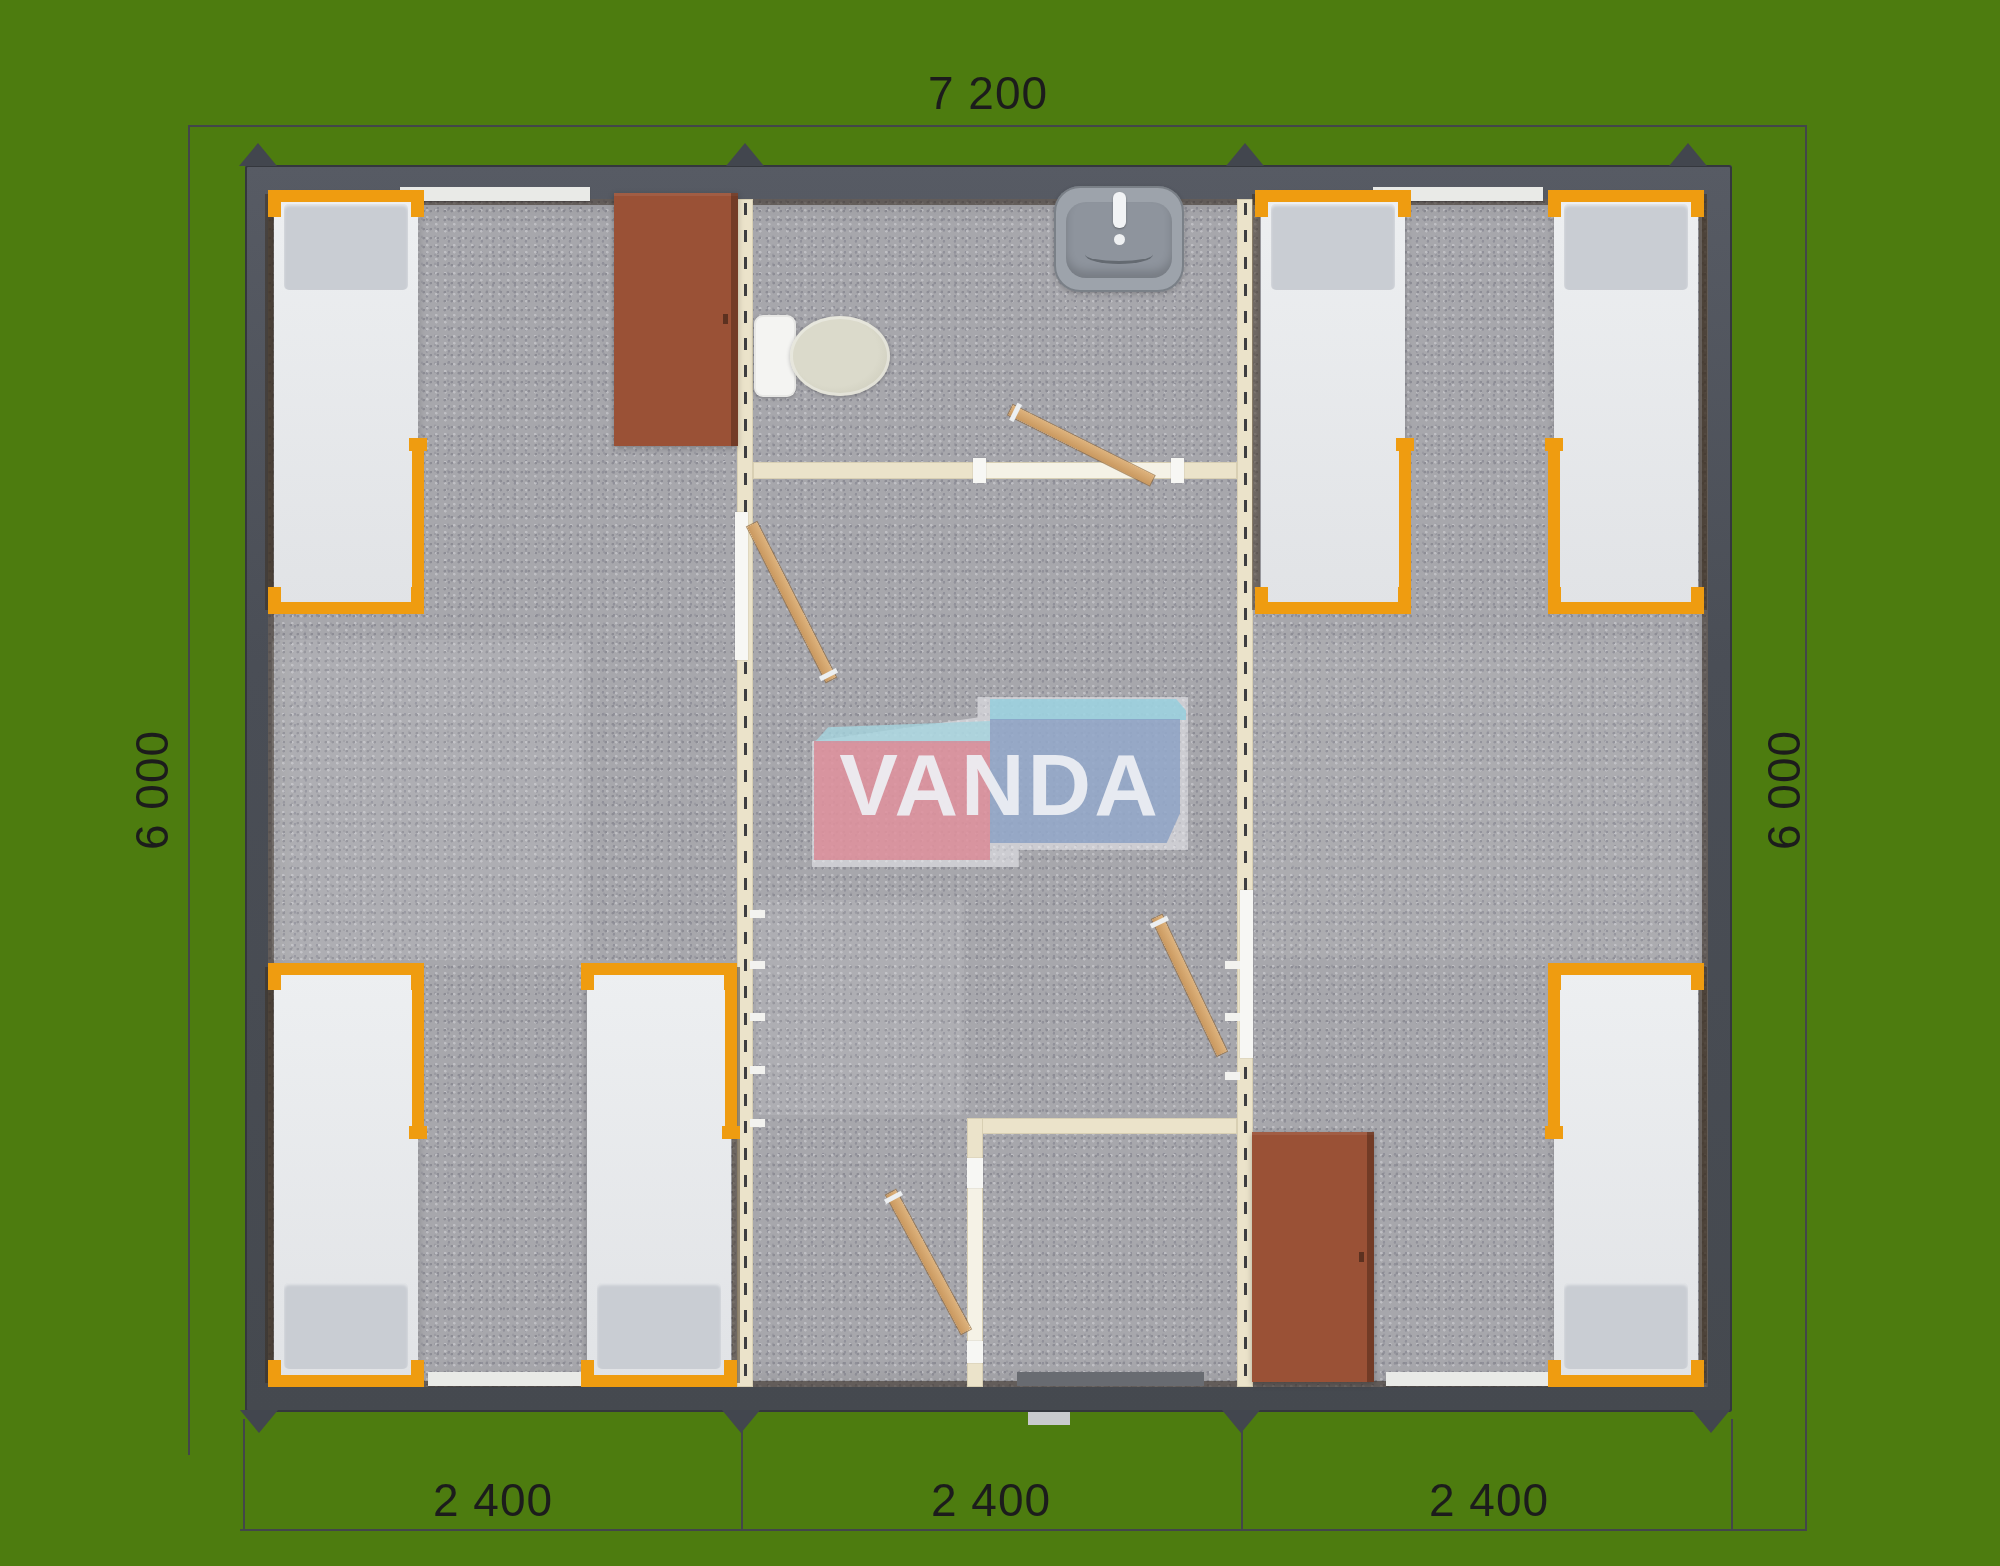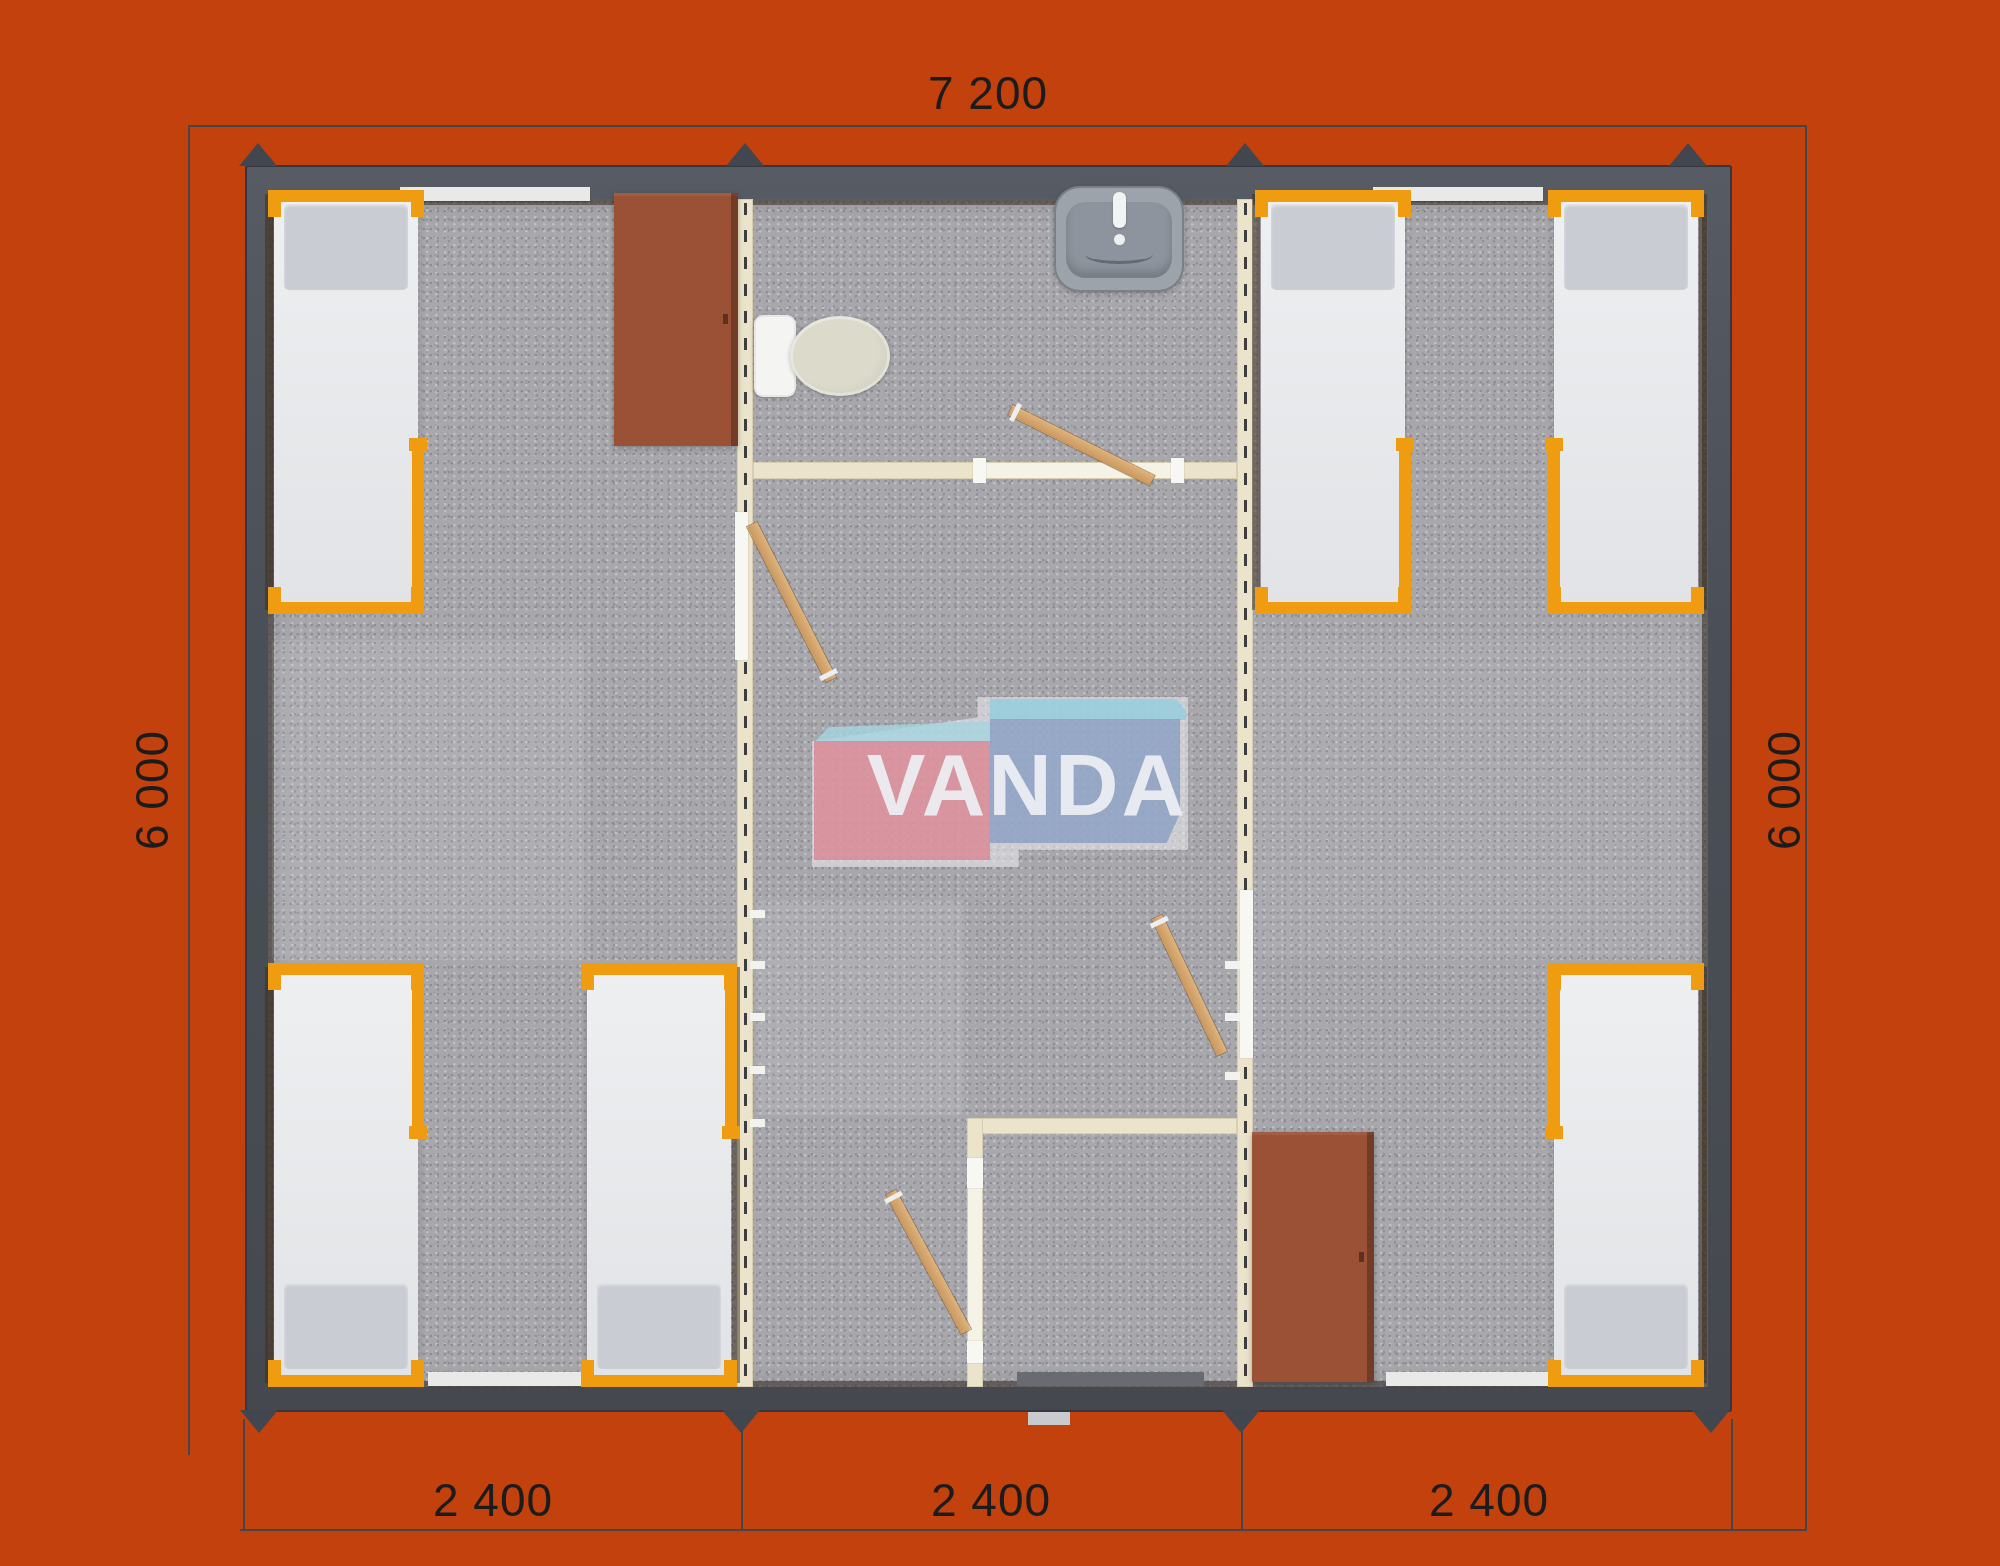--- a/index.html
+++ b/index.html
@@ -1,16 +1,16 @@
 <!DOCTYPE html>
 <html><head>
 <meta charset="utf-8">
 <style>
   html,body{margin:0;padding:0;background:#fff;}
-  .canvas{position:relative;width:2000px;height:1566px;background:#c2410c;overflow:hidden;
+  .canvas{position:relative;width:2000px;height:1566px;background:#4d7c0f;overflow:hidden;
           font-family:"Liberation Sans", sans-serif;}
 
   
   .dline{position:absolute;background:#43464a;}
   .dlabel{position:absolute;width:200px;text-align:center;font-size:46px;color:#1c1c1c;
           letter-spacing:1px;white-space:nowrap;}
   .rot{transform:rotate(-90deg);}
 
   
   .roof{position:absolute;left:245px;top:165px;width:1487px;height:1247px;
@@ -100,21 +100,21 @@
   .wm{position:absolute;left:812px;top:697px;width:376px;height:170px;}
   .wm-white{position:absolute;inset:0;background:rgba(243,244,247,.5);
             clip-path:polygon(0% 26%,44% 12%,44% 0%,100% 0%,100% 90%,55% 90%,55% 100%,0% 100%);}
   .wm-pinktop{position:absolute;left:2px;top:24px;width:176px;height:22px;background:rgba(164,213,223,.78);
             clip-path:polygon(0% 100%,8% 28%,100% 0%,100% 100%);}
   .wm-pink{position:absolute;left:2px;top:44px;width:176px;height:119px;background:rgba(220,128,141,.74);}
   .wm-bluetop{position:absolute;left:178px;top:2px;width:196px;height:21px;background:rgba(146,206,221,.8);
             clip-path:polygon(0% 0%,95% 0%,100% 55%,100% 100%,0% 100%);}
   .wm-blue{position:absolute;left:178px;top:22px;width:190px;height:124px;background:rgba(133,157,195,.76);
             clip-path:polygon(0% 0%,100% 0%,100% 76%,93% 100%,0% 100%);}
-  .wm-text{position:absolute;left:0;top:36px;width:100%;text-align:right;font-size:88px;line-height:104px;
+  .wm-text{position:absolute;left:0;top:36px;width:100%;text-align:center;font-size:88px;line-height:104px;
             font-weight:700;color:rgba(238,240,244,.92);letter-spacing:3px;}
 </style>
 </head>
 <body>
 
 <div class="canvas">
 
   <div class="dline" style="left:189px;top:125px;width:1618px;height:2px;"></div>
   <div class="dline" style="left:240px;top:1529px;width:1567px;height:2px;"></div>
   <div class="dline" style="left:188px;top:125px;width:2px;height:1330px;"></div>

